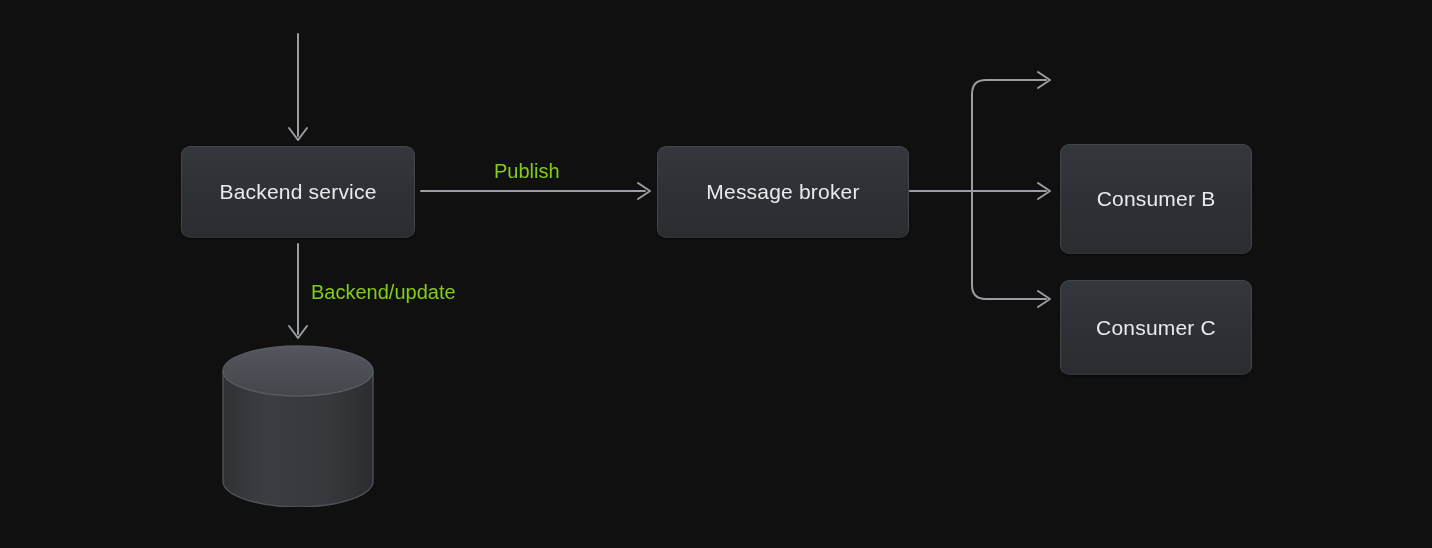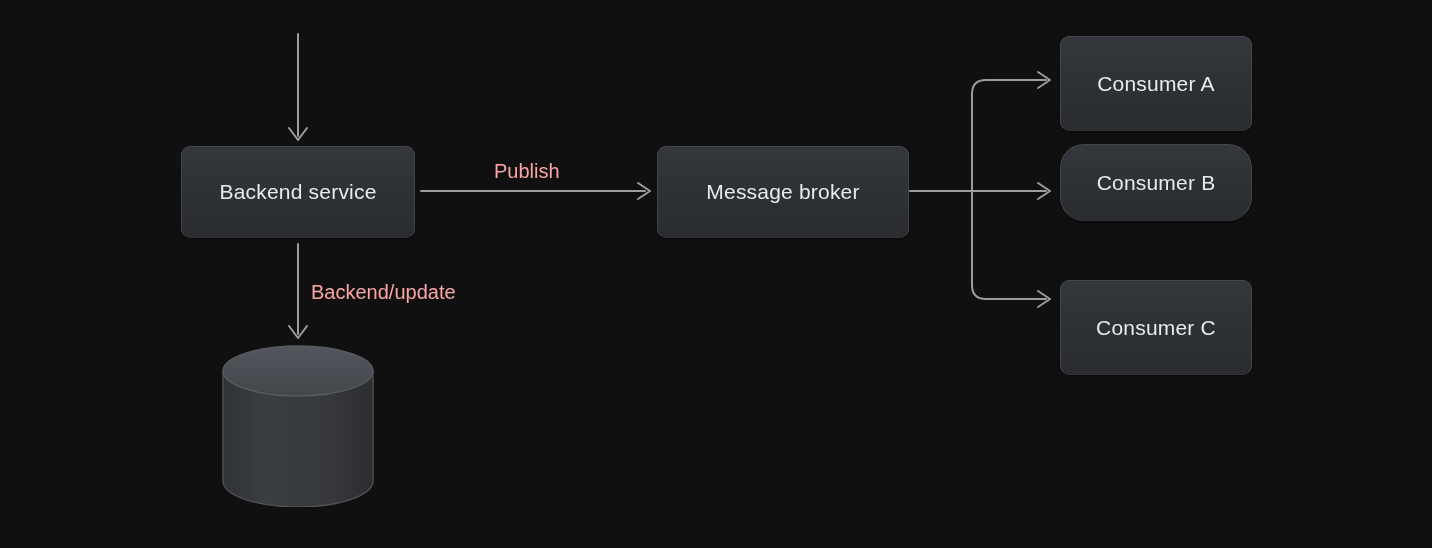--- a/index.html
+++ b/index.html
@@ -34,21 +34,21 @@
   .node-label {
     color: #e9eaec;
     font-size: 21px;
     font-weight: 400;
     letter-spacing: 0.2px;
     white-space: nowrap;
     font-family: "Liberation Sans", sans-serif;
   }
   .edge-label {
     position: absolute;
-    color: #fca5a5;
+    color: #84cc16;
     font-size: 20px;
     font-weight: 400;
     white-space: nowrap;
     font-family: "Liberation Sans", sans-serif;
   }
   #wires {
     position: absolute;
     left: 0;
     top: 0;
     width: 1432px;
@@ -128,25 +128,22 @@
   </div>
 
   <div class="node-box" style="left:181px; top:146px; width:234px; height:92px;">
     <span class="node-label">Backend service</span>
   </div>
 
   <div class="node-box" style="left:657px; top:146px; width:252px; height:92px;">
     <span class="node-label">Message broker</span>
   </div>
 
-  <div class="node-box" style="left:1060px; top:36px; width:192px; height:95px;">
-    <span class="node-label">Consumer A</span>
-  </div>
 
-  <div class="node-box" style="left:1060px; top:144px; width:192px; height:77px;border-radius:24px;">
+  <div class="node-box" style="left:1060px; top:144px; width:192px; height:110px;">
     <span class="node-label">Consumer B</span>
   </div>
 
   <div class="node-box" style="left:1060px; top:252px; width:192px; height:95px;margin-top:28px;">
     <span class="node-label">Consumer C</span>
   </div>
 
   <div class="edge-label" style="left:494px; top:160px;">Publish</div>
 
   <div class="edge-label" style="left:311px; top:281px;">Backend/update</div>

